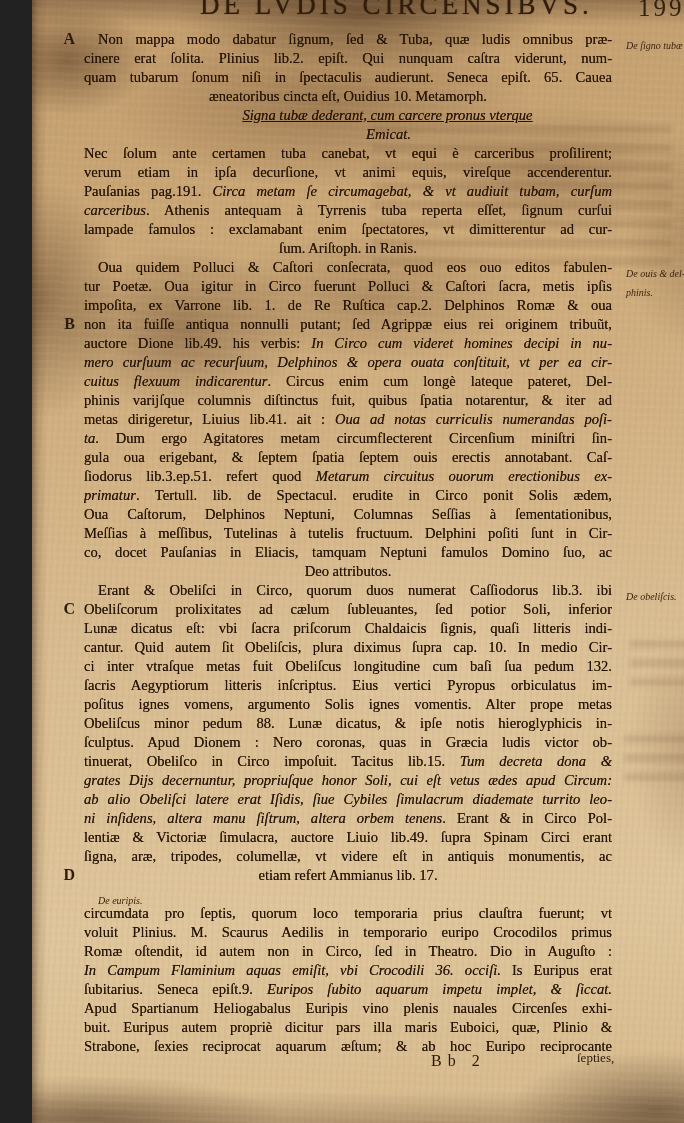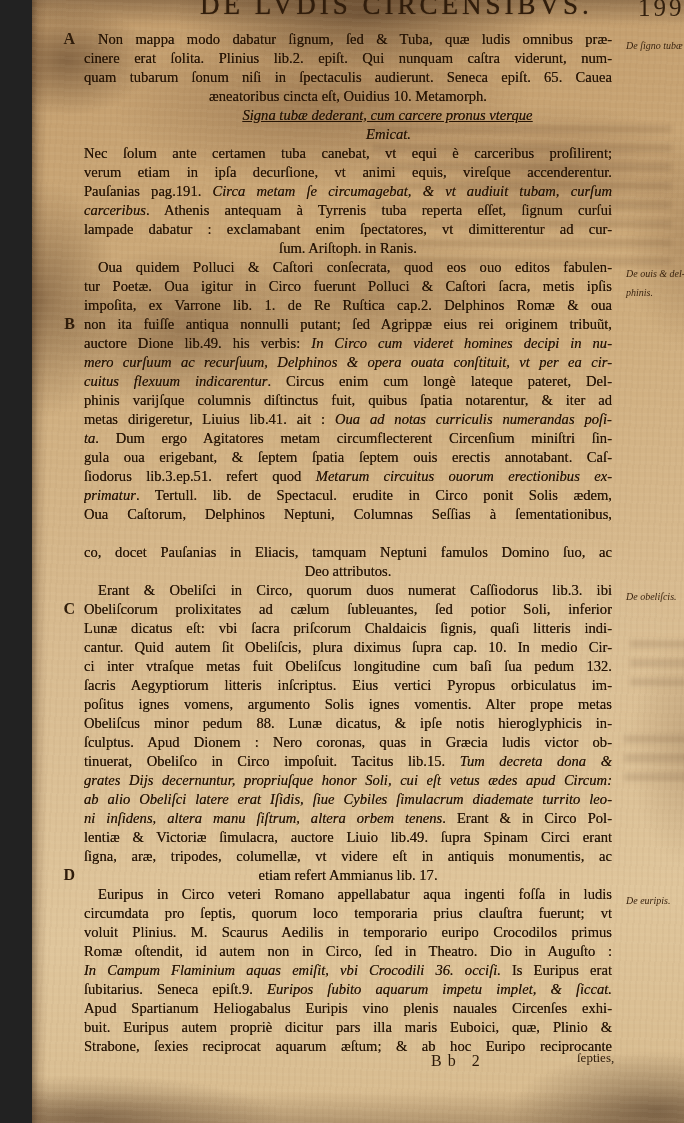--- a/index.html
+++ b/index.html
@@ -117,21 +117,21 @@
         <div class="text"><span>Pauſanias pag.191. </span><span class="it">Circa metam ſe circumagebat, &amp; vt audiuit tubam, curſum</span></div>
         <div class="mR"></div>
       </div>
       <div class="line">
         <div class="mL"></div>
         <div class="text"><span class="it">carceribus</span><span>. Athenis antequam à Tyrrenis tuba reperta eſſet, ſignum curſui</span></div>
         <div class="mR"></div>
       </div>
       <div class="line">
         <div class="mL"></div>
-        <div class="text"><span>lampade dabatur : exclamabant enim ſpectatores, vt dimitterentur ad cur-</span></div>
+        <div class="text"><span>lampade famulos : exclamabant enim ſpectatores, vt dimitterentur ad cur-</span></div>
         <div class="mR"></div>
       </div>
       <div class="line">
         <div class="mL"></div>
         <div class="text short"><span>ſum. Ariſtoph. in Ranis.</span></div>
         <div class="mR"></div>
       </div>
       <div class="line">
         <div class="mL"></div>
         <div class="text ind-para"><span>Oua quidem Polluci &amp; Caſtori conſecrata, quod eos ouo editos fabulen-</span></div>
@@ -203,20 +203,21 @@
         <div class="text"><span class="it">primatur</span><span>. Tertull. lib. de Spectacul. erudite in Circo ponit Solis ædem,</span></div>
         <div class="mR"></div>
       </div>
       <div class="line">
         <div class="mL"></div>
         <div class="text"><span>Oua Caſtorum, Delphinos Neptuni, Columnas Seſſias à ſementationibus,</span></div>
         <div class="mR"></div>
       </div>
       <div class="line">
         <div class="mL"></div>
+        <div class="text"><span>Meſſias à meſſibus, Tutelinas à tutelis fructuum. Delphini poſiti ſunt in Cir-</span></div>
         <div class="mR"></div>
       </div>
       <div class="line">
         <div class="mL"></div>
         <div class="text"><span>co, docet Pauſanias in Eliacis, tamquam Neptuni famulos Domino ſuo, ac</span></div>
         <div class="mR"></div>
       </div>
       <div class="line">
         <div class="mL"></div>
         <div class="text short"><span>Deo attributos.</span></div>
@@ -303,21 +304,20 @@
       </div>
       <div class="line">
         <div class="mL">
           <span class="letter">D</span>
         </div>
         <div class="text short"><span>etiam refert Ammianus lib. 17.</span></div>
         <div class="mR"></div>
       </div>
       <div class="line">
         <div class="mL"></div>
-        <div class="text ind-para"><span>Euripus in Circo veteri Romano appellabatur aqua ingenti foſſa in ludis</span></div>
         <div class="mR">
           <span class="note">De euripis.</span>
         </div>
       </div>
       <div class="line">
         <div class="mL"></div>
         <div class="text"><span>circumdata pro ſeptis, quorum loco temporaria prius clauſtra fuerunt; vt</span></div>
         <div class="mR"></div>
       </div>
       <div class="line">

